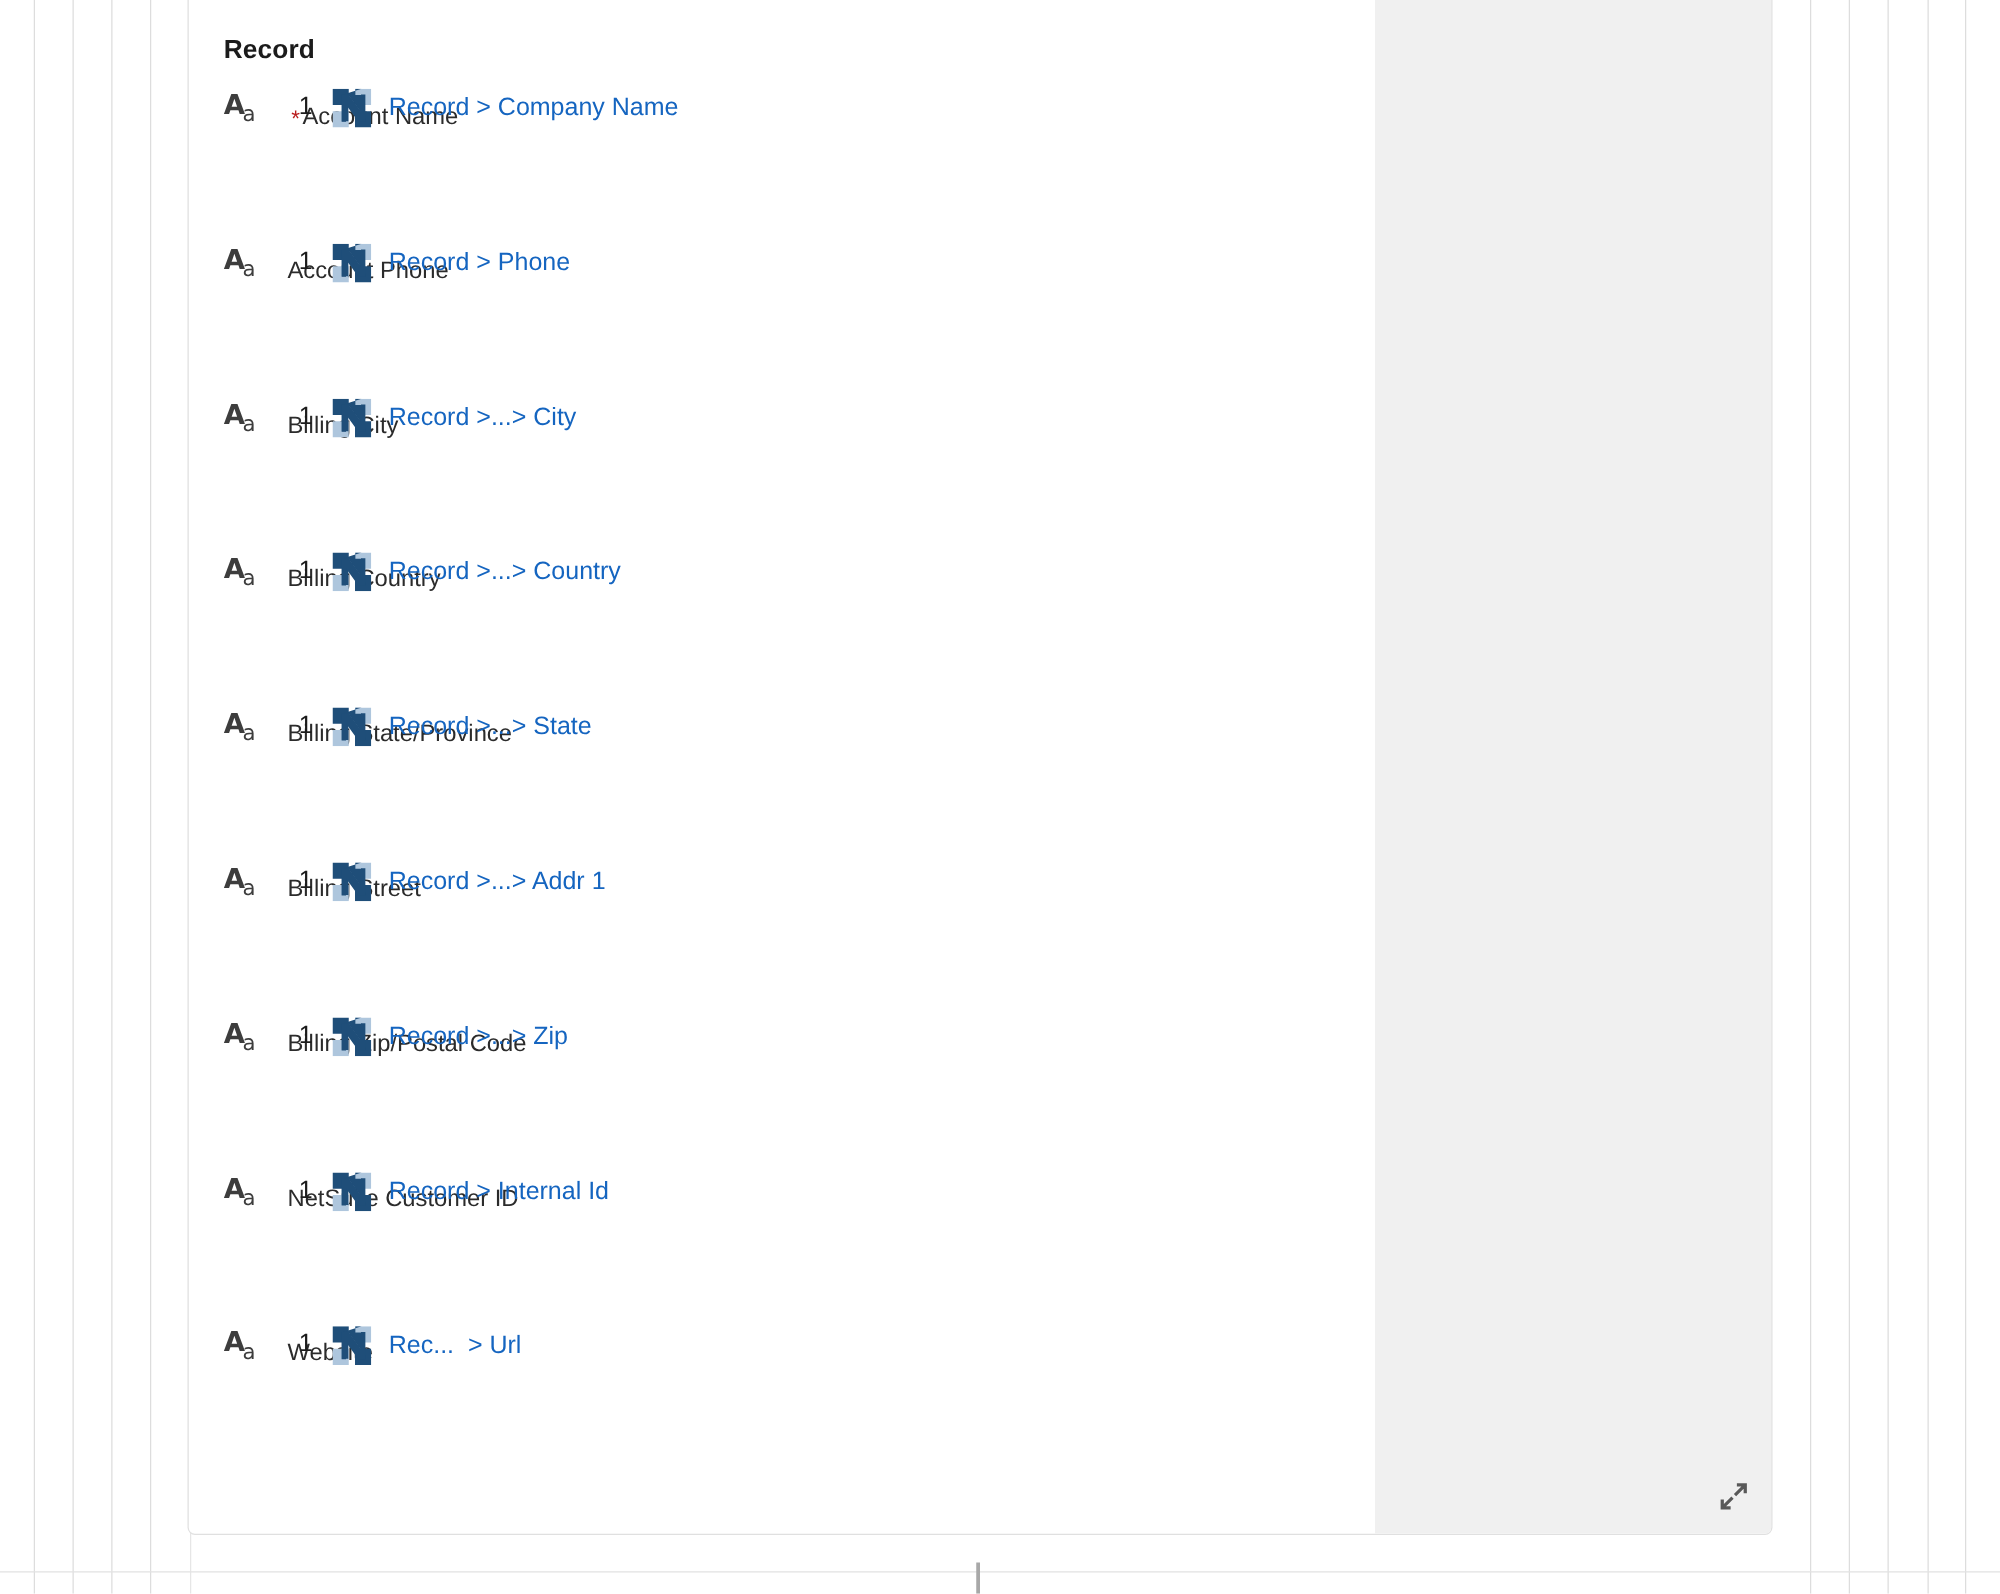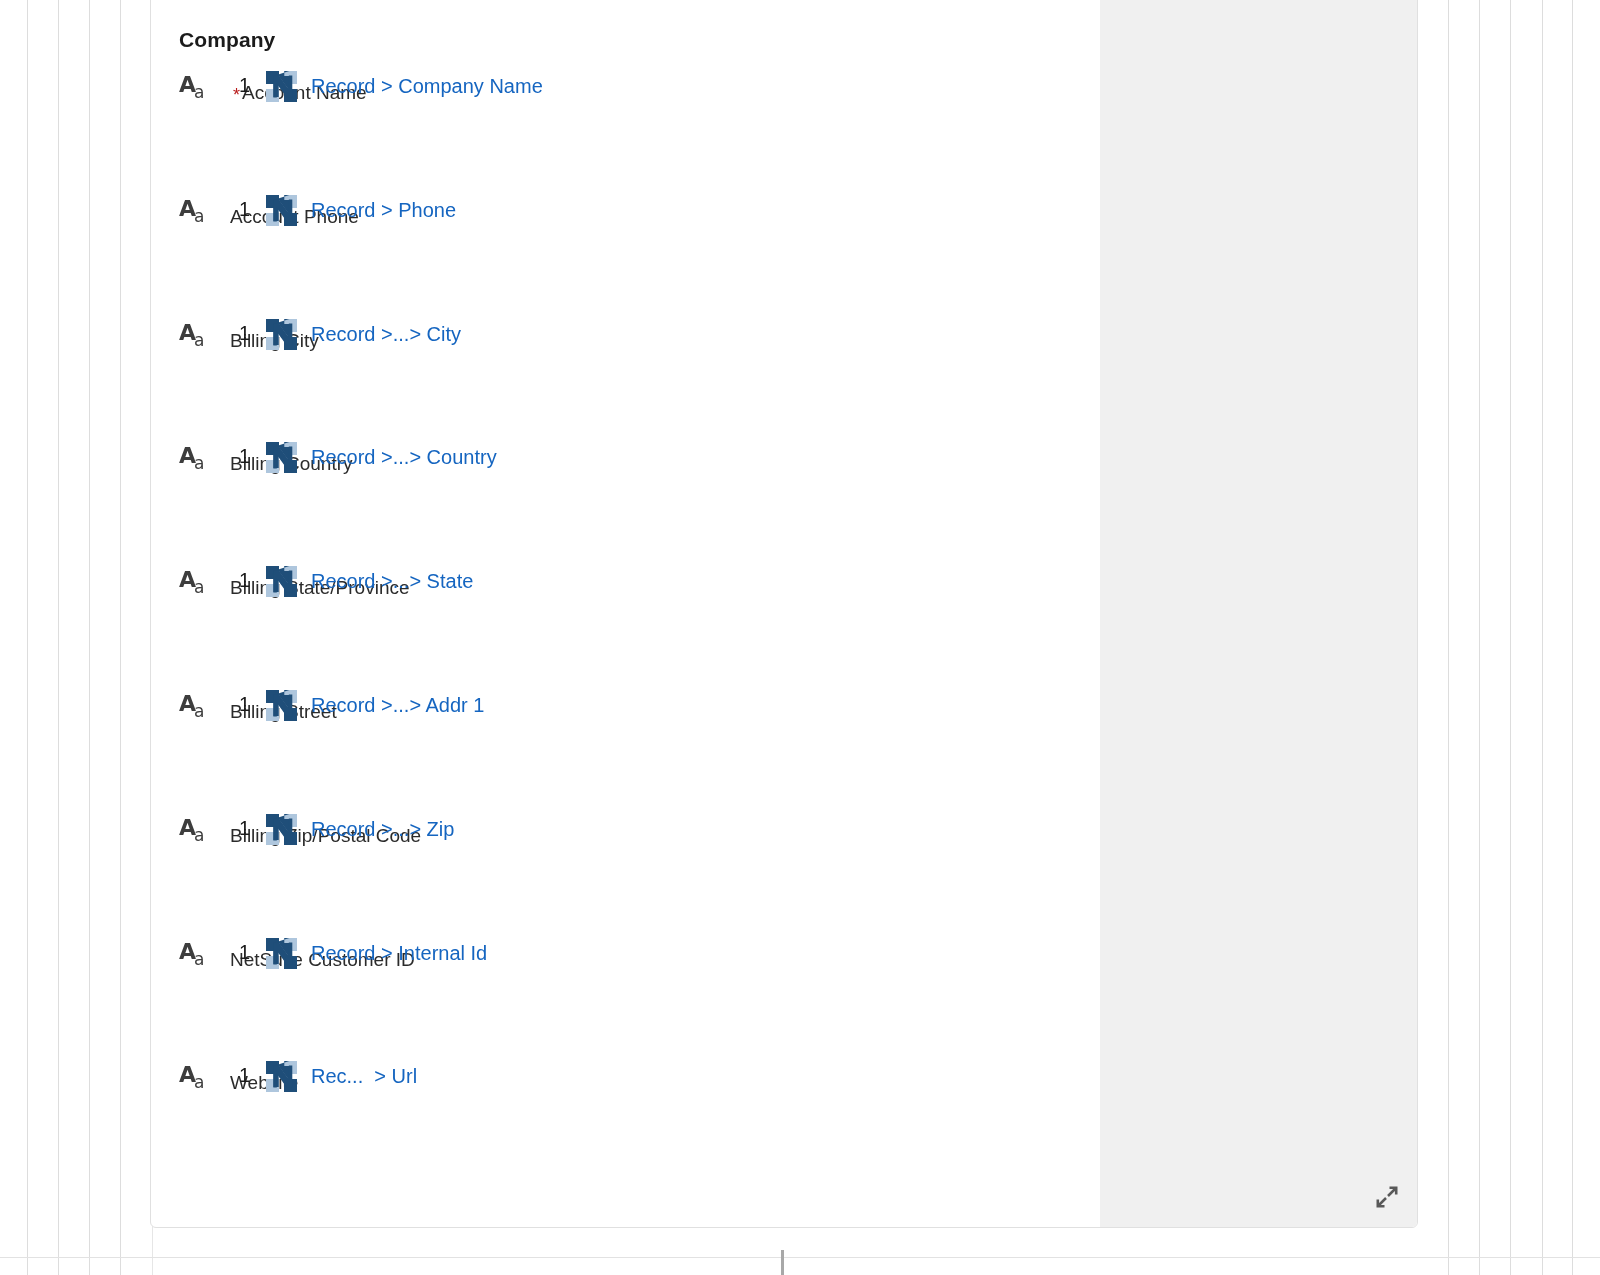--- a/index.html
+++ b/index.html
@@ -197,21 +197,21 @@
 <div class="vrule" style="left:1479px;"></div>
 <div class="vrule" style="left:1510px;"></div>
 <div class="vrule" style="left:1542px;"></div>
 <div class="vrule" style="left:1572px;"></div>
 
 <div id="record-card">
 
   <div id="card-gutter"></div>
 
   <div id="card-body">
-    <div class="card-title">Company</div>
+    <div class="card-title">Record</div>
     <div id="field-list">
         <div class="field-row" style="top: 0px; position: absolute; left: 0px; width: 951px;">
           <div class="field-label required"><span class="req-star">*</span><span>Account Name</span></div>
           <div class="type-icon">
             <span class="big-a">A</span>
             <span class="small-a">a</span>
           </div>
           <div class="seq-num">1</div>
           <div class="ns-icon"><svg width="31" height="31" viewBox="0 0 31 31" aria-hidden="true">
               <rect x="0" y="0" width="13" height="13" fill="#1f4e79"></rect>

